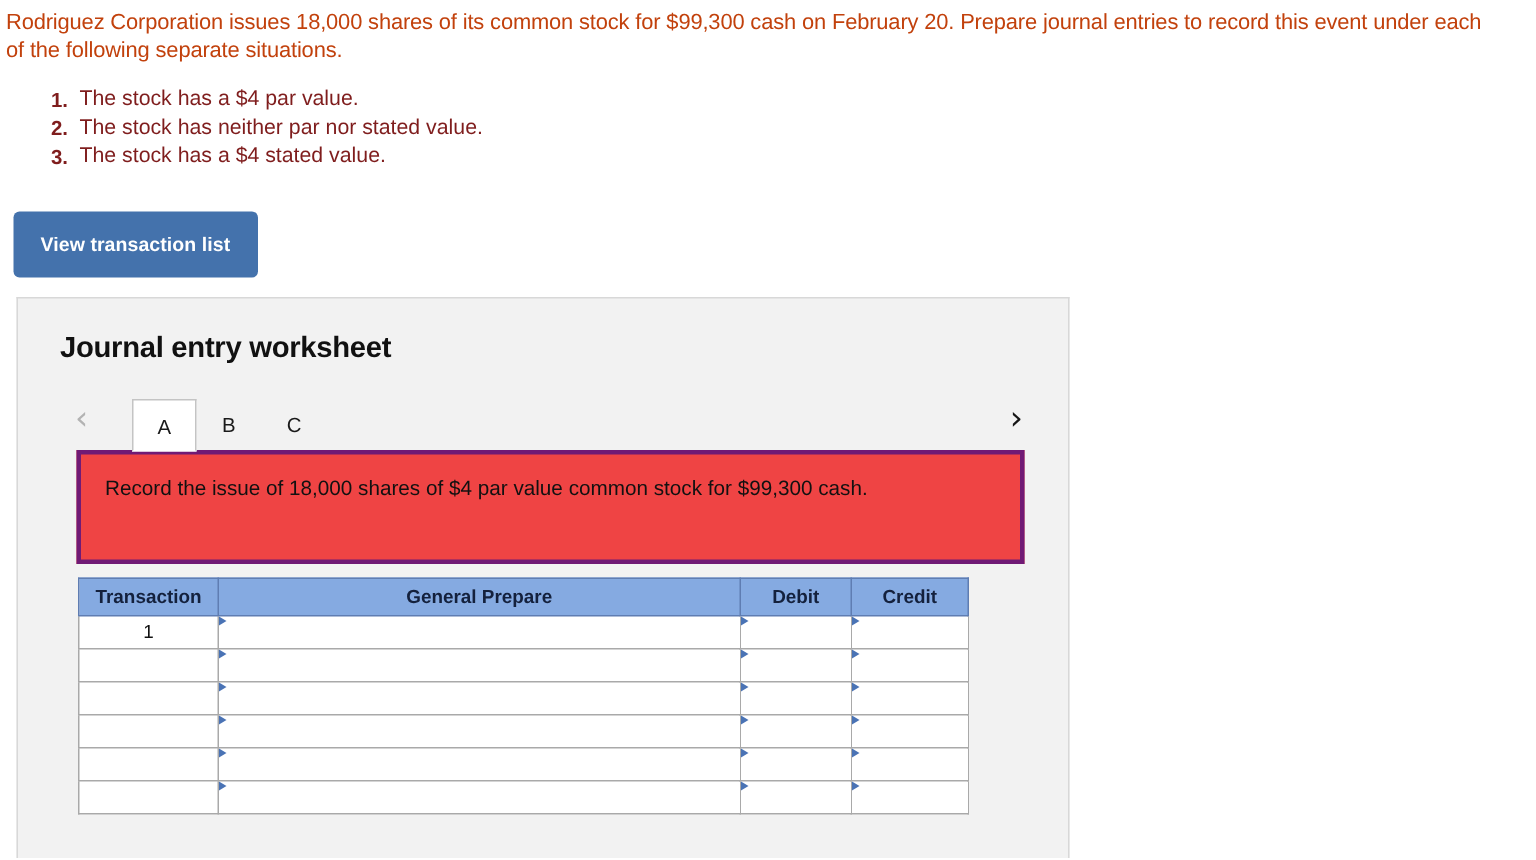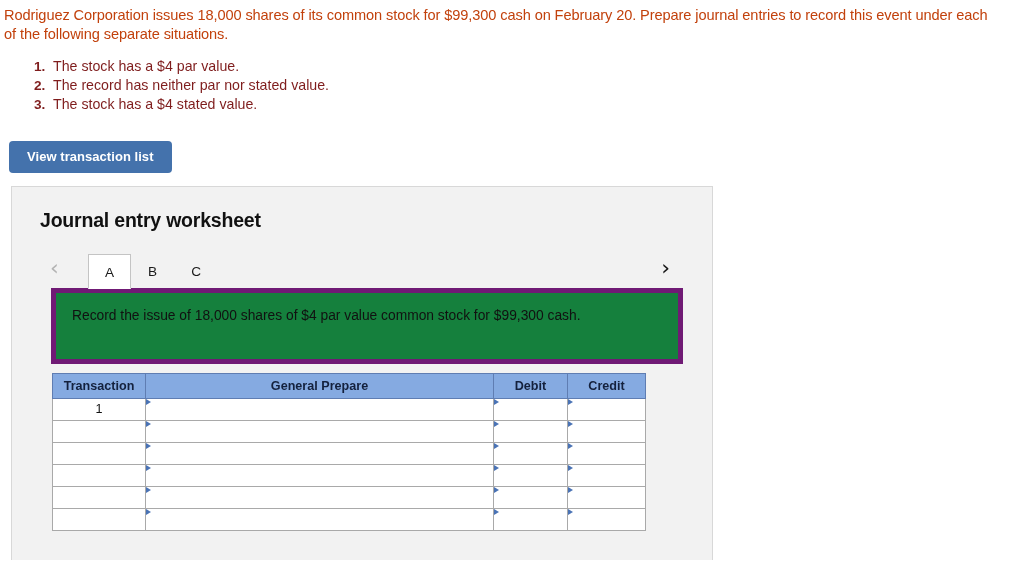--- a/index.html
+++ b/index.html
@@ -60,34 +60,34 @@
     display: inline-block;
     background: #4472ac;
     color: #ffffff;
     border: none;
     border-radius: 4px;
     font-family: "Liberation Sans", sans-serif;
     font-size: 13px;
     font-weight: bold;
     letter-spacing: 0.05px;
     padding: 0 18px;
-    height: 32px;
+    height: 44px;
     line-height: 32px;
     cursor: pointer;
   }
 
   
   .panel {
     margin: 13px 0 0 11px;
     width: 702px;
     background: #f2f2f2;
     border: 1px solid #d8d8d8;
     border-bottom: none;
     box-sizing: border-box;
-    padding: 0 12px 0 0;
+    padding: 0 0 0 0;
     height: 374px;
     overflow: hidden;
   }
   .panel-title {
     font-size: 19.5px;
     font-weight: bold;
     letter-spacing: -0.2px;
     color: #111111;
     margin: 22px 0 0 28px;
   }
@@ -143,22 +143,22 @@
     border-bottom: 1px solid #ffffff;
     z-index: 3;
     margin-bottom: -1px;
   }
 
   
   .instr-box {
     margin: 0 0 0 39px;
     width: 632px;
     height: 76px;
-    background: #15803d;
-    border: 5px solid #701a75;
+    background: #ef4444;
+    border: 3px solid #701a75;
     box-sizing: border-box;
     position: relative;
     z-index: 1;
   }
   .instr-text {
     font-size: 13.8px;
     line-height: 19px;
     color: #111111;
     padding: 13px 16px 0 16px;
     margin: 0;
@@ -223,21 +223,21 @@
   }
 </style>
 </head>
 <body>
 
 <div class="problem">
   <p class="problem-text">Rodriguez Corporation issues 18,000 shares of its common stock for $99,300 cash on February 20. Prepare journal entries to record this event under each of the following separate situations.</p>
 
   <ol class="situations">
     <li>The stock has a $4 par value.</li>
-    <li>The record has neither par nor stated value.</li>
+    <li>The stock has neither par nor stated value.</li>
     <li>The stock has a $4 stated value.</li>
   </ol>
 </div>
 
 <div class="btn-row">
   <button class="view-btn">View transaction list</button>
 </div>
 
 <div class="panel">
 

